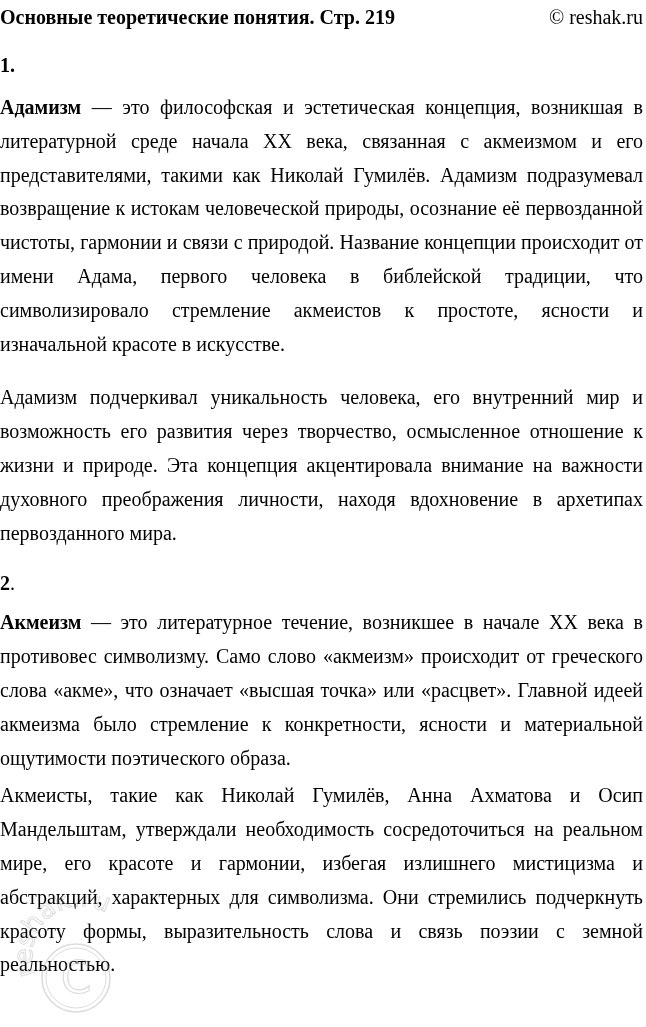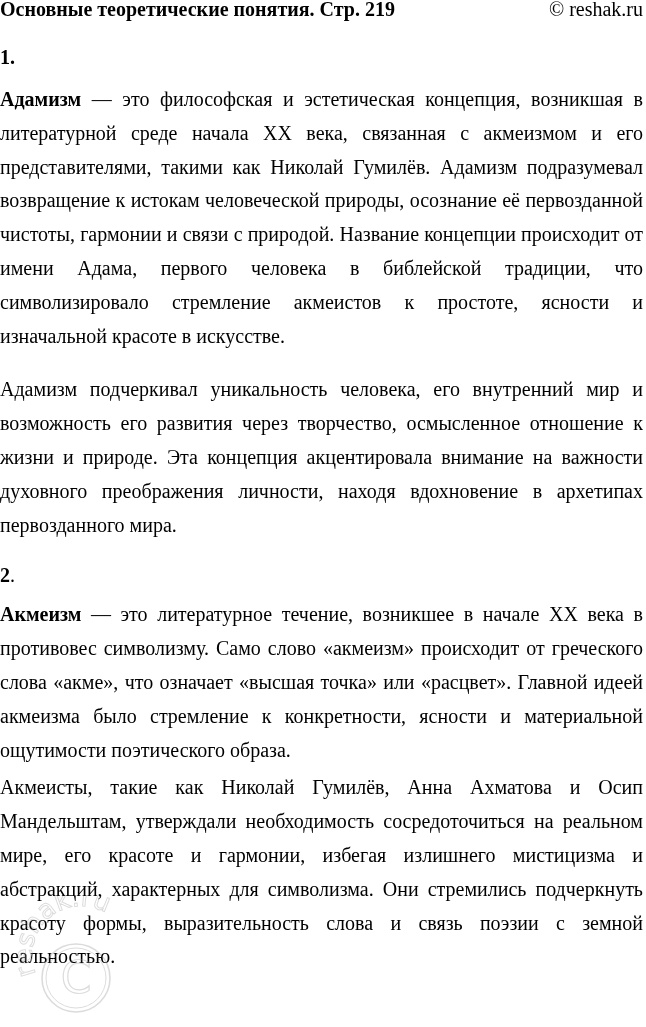--- a/index.html
+++ b/index.html
@@ -11,21 +11,21 @@
       width: 646px;
       height: 1027px;
       overflow: hidden;
       position: relative;
       font-family: "Liberation Serif", "DejaVu Serif", serif;
       color: #000000;
     }
     .page {
       position: absolute;
       left: 0;
-      top: 0;
+      top: 8px;
       width: 643px;
     }
     .header {
       display: flex;
       justify-content: space-between;
       align-items: baseline;
       height: 22px;
       font-size: 20px;
       line-height: 22px;
       margin-top: -2px;

